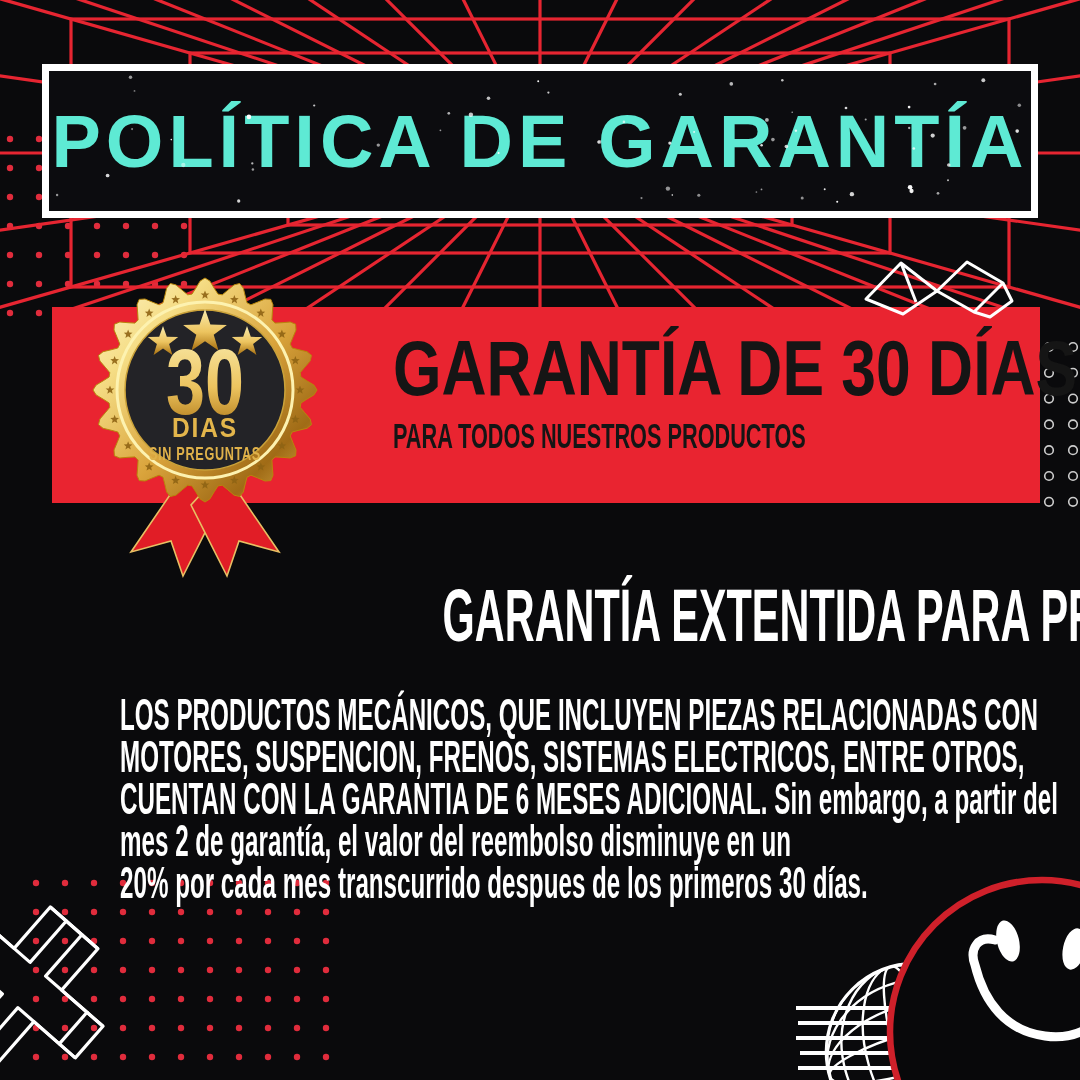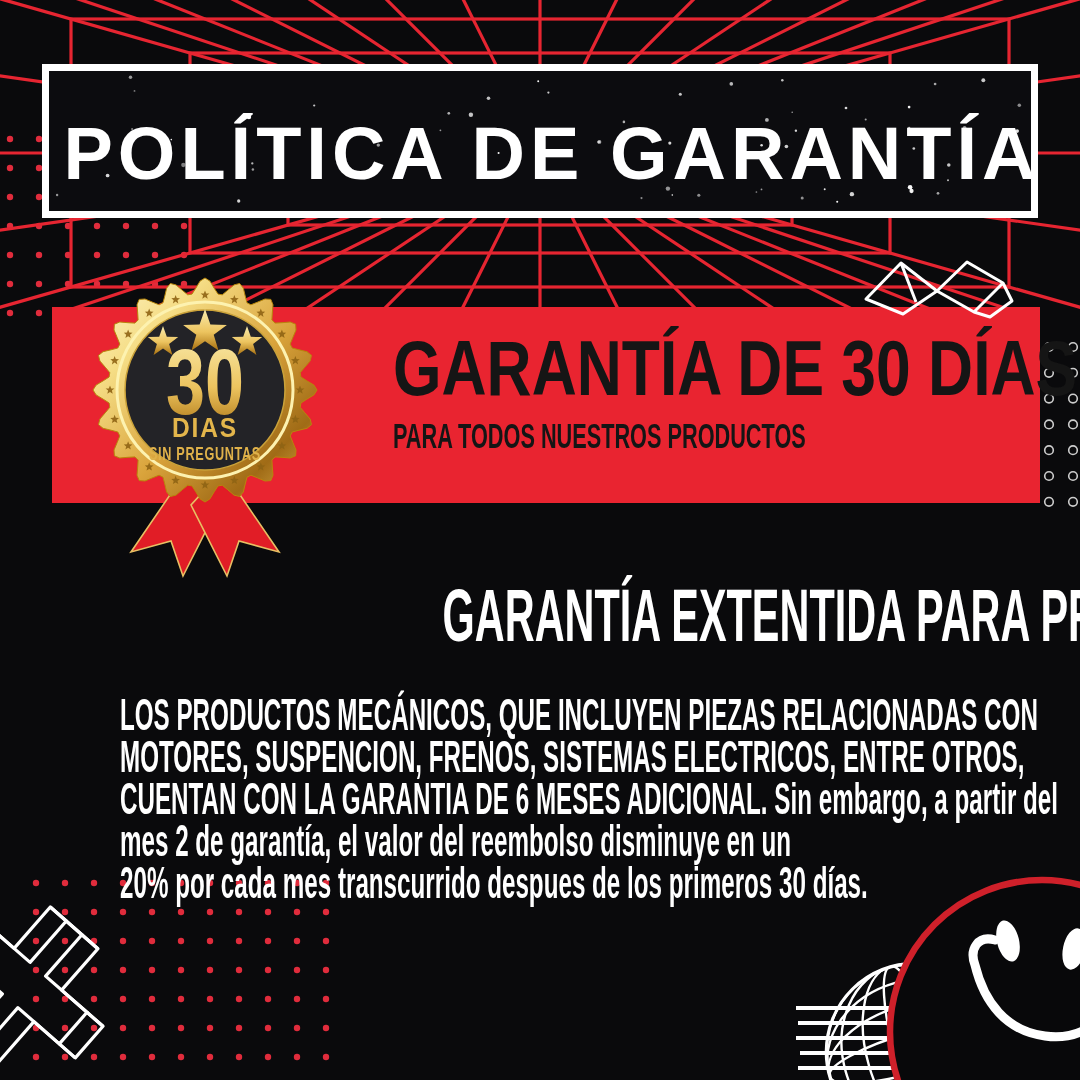--- a/index.html
+++ b/index.html
@@ -4,22 +4,22 @@
 <style>
   html,body{margin:0;padding:0;background:#070709;}
   #canvas{position:relative;width:1080px;height:1080px;background:#0a0a0c;overflow:hidden;
           font-family:"Liberation Sans",sans-serif;}
   #canvas *{box-sizing:border-box;}
   svg{position:absolute;left:0;top:0;}
   .abs{position:absolute;}
   
   #title-box{left:42px;top:64px;width:996px;height:154px;border:7px solid #ffffff;
              background:#0c0c0f;overflow:hidden;}
-  #title-box h1{margin:12px;width:100%;height:100%;display:flex;align-items:center;justify-content:center;
-                color:#ffffff;font-size:74px;font-weight:800;letter-spacing:5px;white-space:nowrap;}
+  #title-box h1{margin:0;width:100%;height:100%;display:flex;align-items:center;justify-content:center;
+                color:#5eead4;font-size:74px;font-weight:800;letter-spacing:5px;white-space:nowrap;}
   
   #banner{left:52px;top:307px;width:988px;height:196px;background:#e92430;}
   
   #banner-text{left:393px;top:326px;color:#151515;}
   .cond{display:inline-block;white-space:nowrap;transform-origin:left center;}
   #banner-heading{font-size:78px;font-weight:800;line-height:84px;transform:scaleX(0.80);}
   #banner-sub{font-size:35px;font-weight:700;line-height:40px;transform:scaleX(0.62);margin-top:6px;}
   
   #section-heading{left:0;top:578px;width:1080px;text-align:center;color:#ffffff;
                    font-size:74px;font-weight:800;line-height:76px;white-space:nowrap;}

